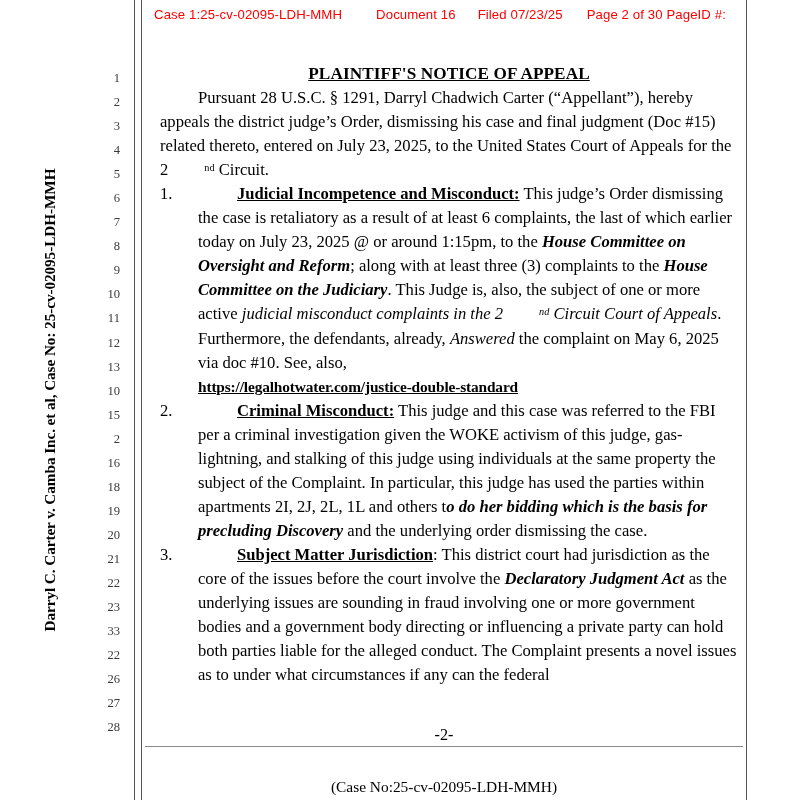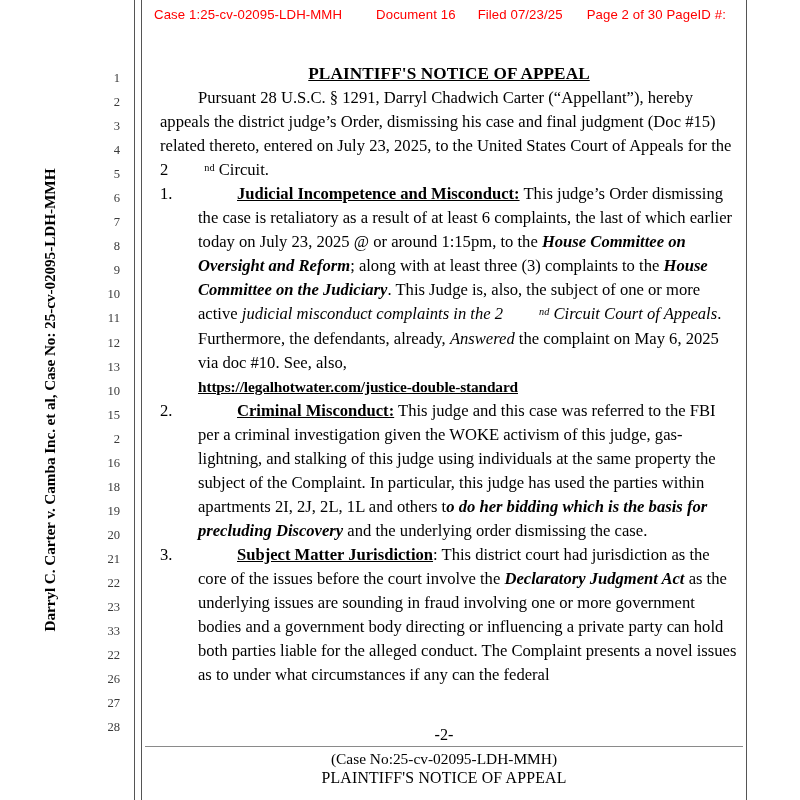--- a/index.html
+++ b/index.html
@@ -188,20 +188,21 @@
   }
   .footer hr {
     border: none;
     border-top: 1.1px solid #8a8a8a;
     margin: 0;
   }
   .footer .fcase {
     font-size: 15.4px;
     line-height: 19px;
     padding-top: 2px;
+    margin-top: 28px;
   }
   .footer .ftitle {
     font-size: 15.8px;
     line-height: 19px;
     letter-spacing: 0.2px;
   }
 </style>
 </head>
 <body>
 

